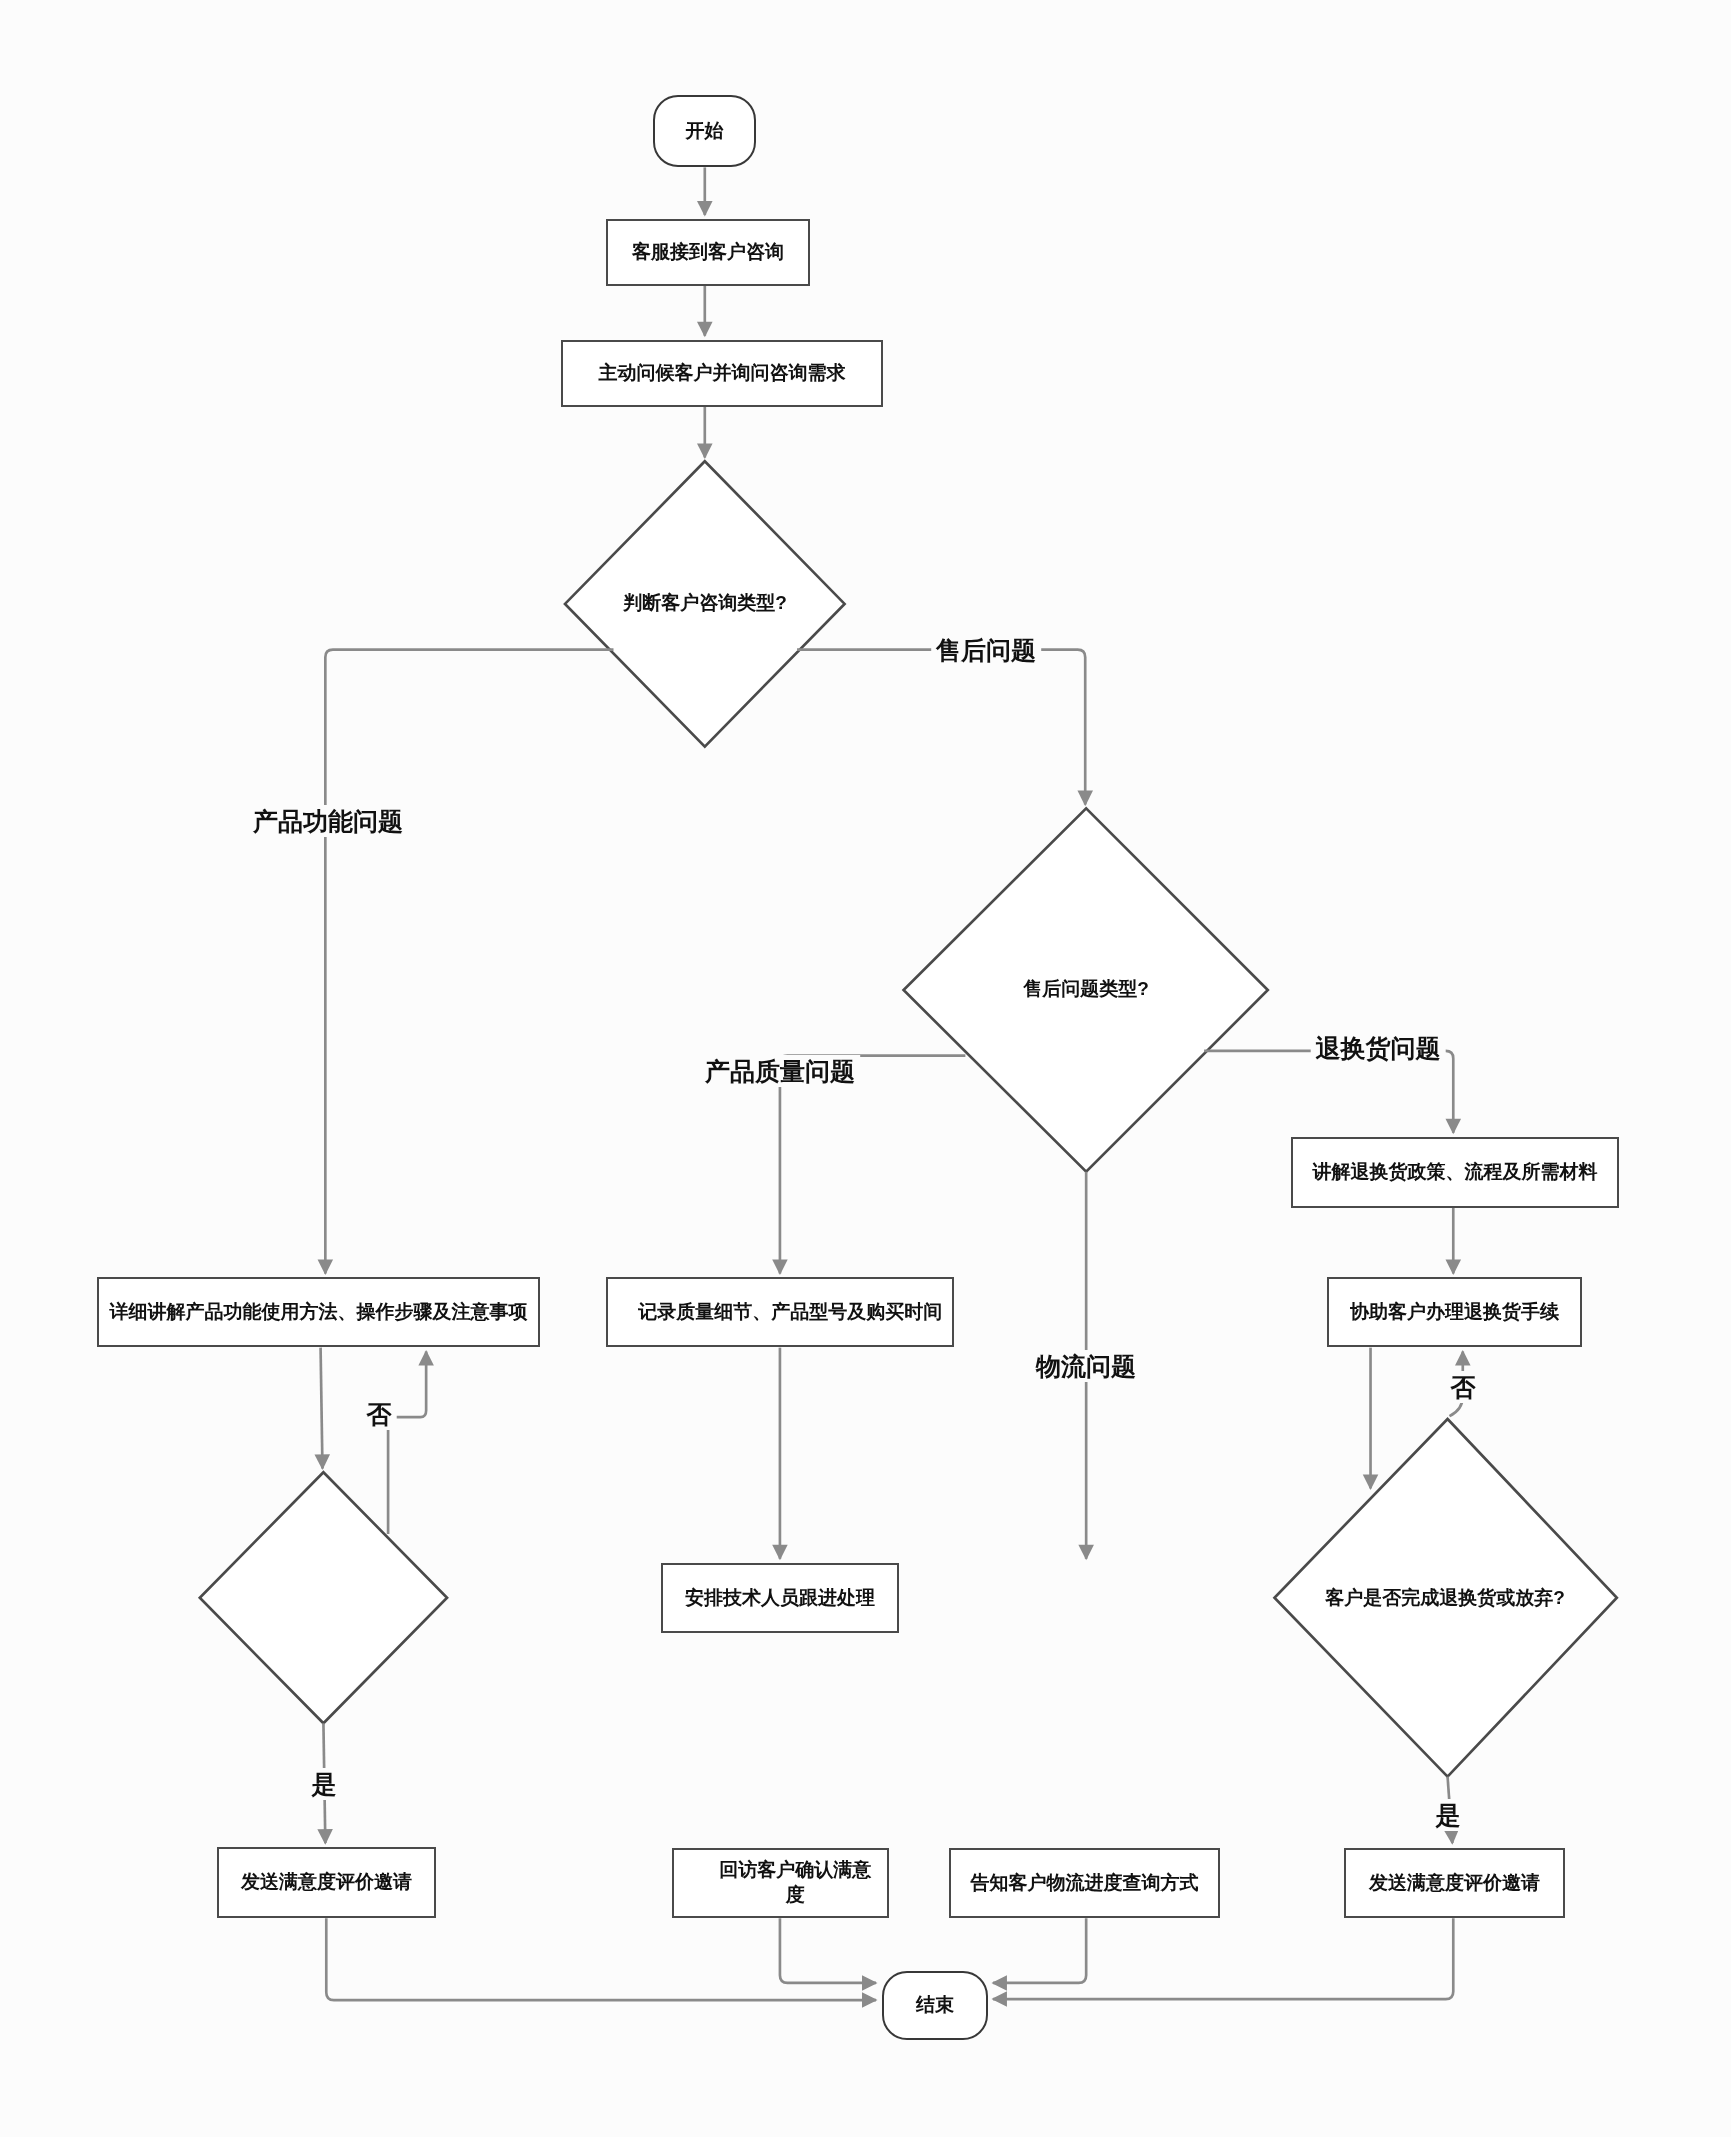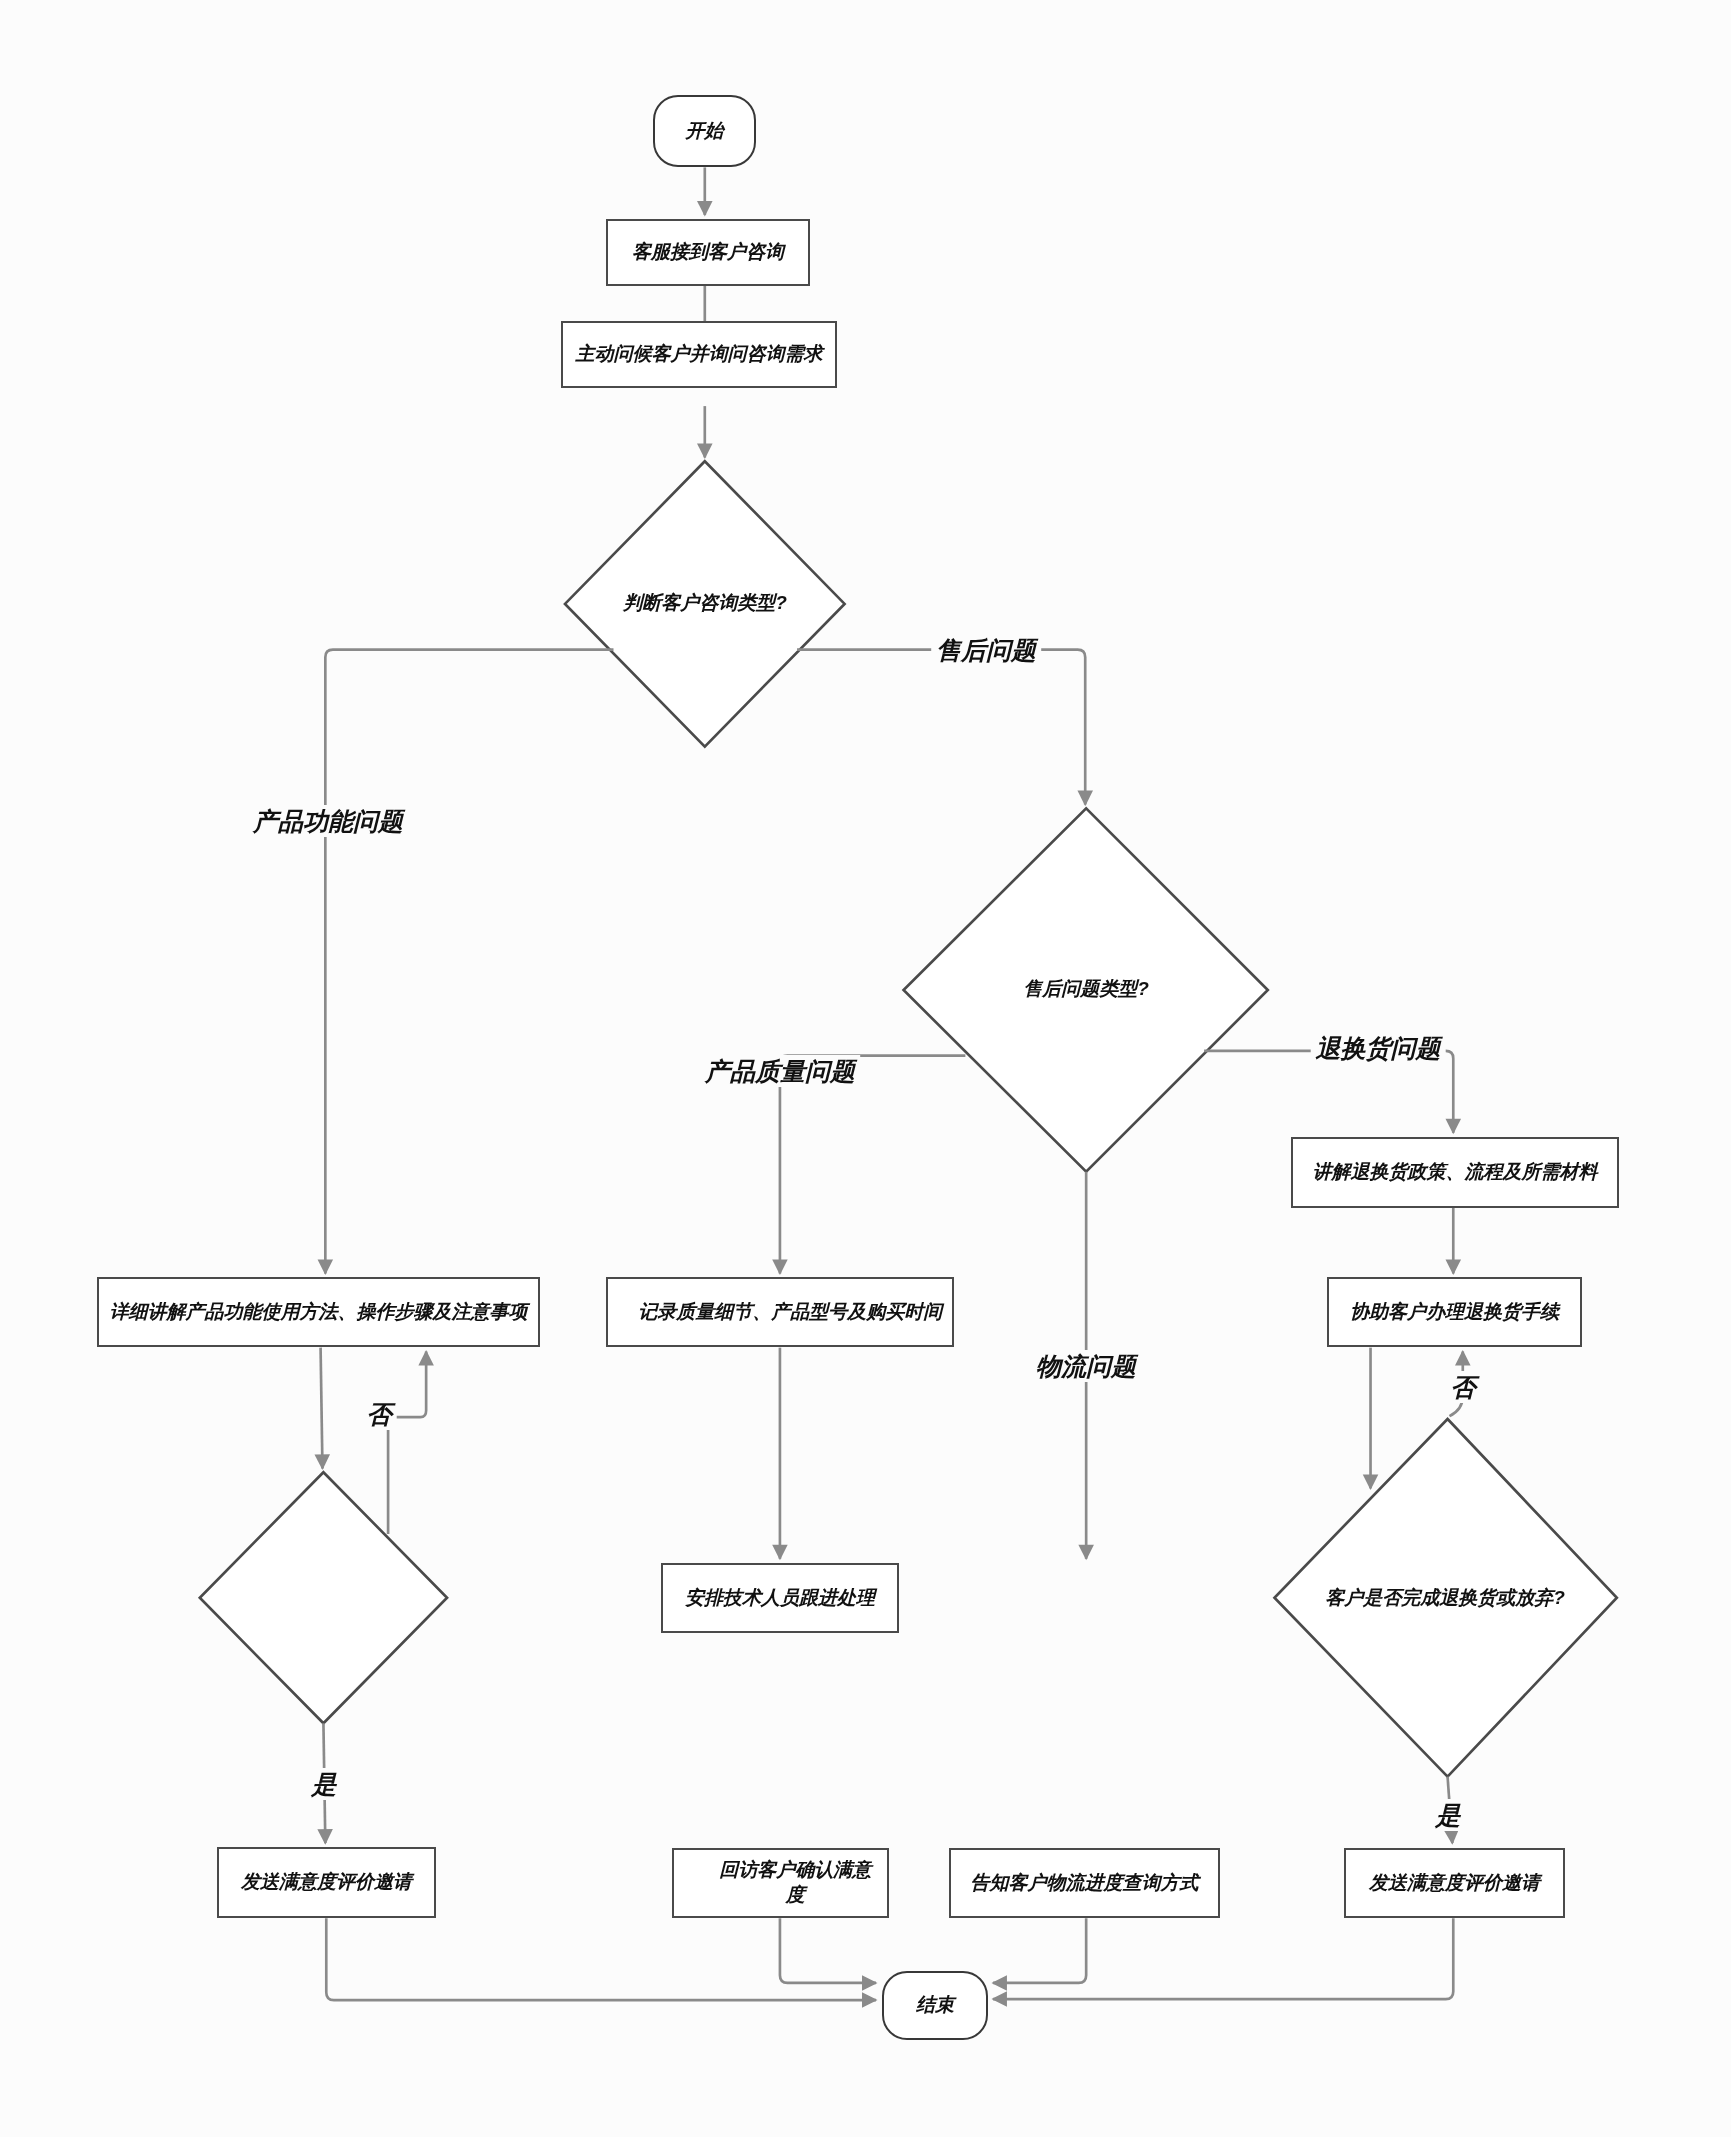--- a/index.html
+++ b/index.html
@@ -9,21 +9,20 @@
     --node-fill:#ffffff;
     --paper:#fcfcfc;
   }
   html,body{margin:0;padding:0;background:var(--paper);}
   .canvas{
     position:relative;
     width:1732px;height:2137px;
     background:var(--paper);
     font-family:"Liberation Sans","DejaVu Sans",sans-serif;
     overflow:hidden;
-    font-style:italic;
   }
   svg.wires{position:absolute;left:0;top:0;width:1732px;height:2137px;}
   .wire{fill:none;stroke:var(--connector);stroke-width:2.8;}
   .diamond{fill:var(--node-fill);stroke:var(--node-border);stroke-width:2.8;stroke-linejoin:miter;}
   .arrowhead{fill:var(--connector);}
   .node{
     position:absolute;box-sizing:border-box;
     display:flex;align-items:center;justify-content:center;text-align:center;
     background:var(--node-fill);border:2.9px solid var(--node-border);
     color:var(--ink);font-weight:bold;font-size:19px;line-height:1.3;
@@ -80,21 +79,21 @@
     <path class="wire" marker-end="url(#arrow)" d="M 343 2017 L 343 2095 Q 343 2103 351 2103 L 921 2103"></path>
     <path class="wire" marker-end="url(#arrow)" d="M 820 2017 L 820 2077 Q 820 2085 828 2085 L 921 2085"></path>
     <path class="wire" marker-end="url(#arrow)" d="M 1142 2017 L 1142 2077 Q 1142 2085 1134 2085 L 1044 2085"></path>
     <path class="wire" marker-end="url(#arrow)" d="M 1528 2017 L 1528 2094 Q 1528 2102 1520 2102 L 1044 2102"></path>
   </svg>
 
   <div class="node terminal" style="left:653px;top:95px;width:103px;height:72px;">开始</div>
 
   <div class="node" style="left:606px;top:219px;width:204px;height:67px;">客服接到客户咨询</div>
 
-  <div class="node" style="left:561px;top:321px;width:276px;height:67px;">主动问候客户并询问咨询需求</div>
+  <div class="node" style="left:561px;top:340px;width:322px;height:67px;">主动问候客户并询问咨询需求</div>
 
   <div class="node" style="left:97px;top:1277px;width:443px;height:70px;">详细讲解产品功能使用方法、操作步骤及注意事项</div>
 
   <div class="node" style="left:606px;top:1277px;width:348px;height:70px;padding-left:28px;">记录质量细节、产品型号及购买时间</div>
 
   <div class="node" style="left:1327px;top:1277px;width:255px;height:70px;">协助客户办理退换货手续</div>
 
   <div class="node" style="left:1291px;top:1137px;width:328px;height:71px;">讲解退换货政策、流程及所需材料</div>
 
   <div class="node" style="left:661px;top:1563px;width:238px;height:70px;">安排技术人员跟进处理</div>

